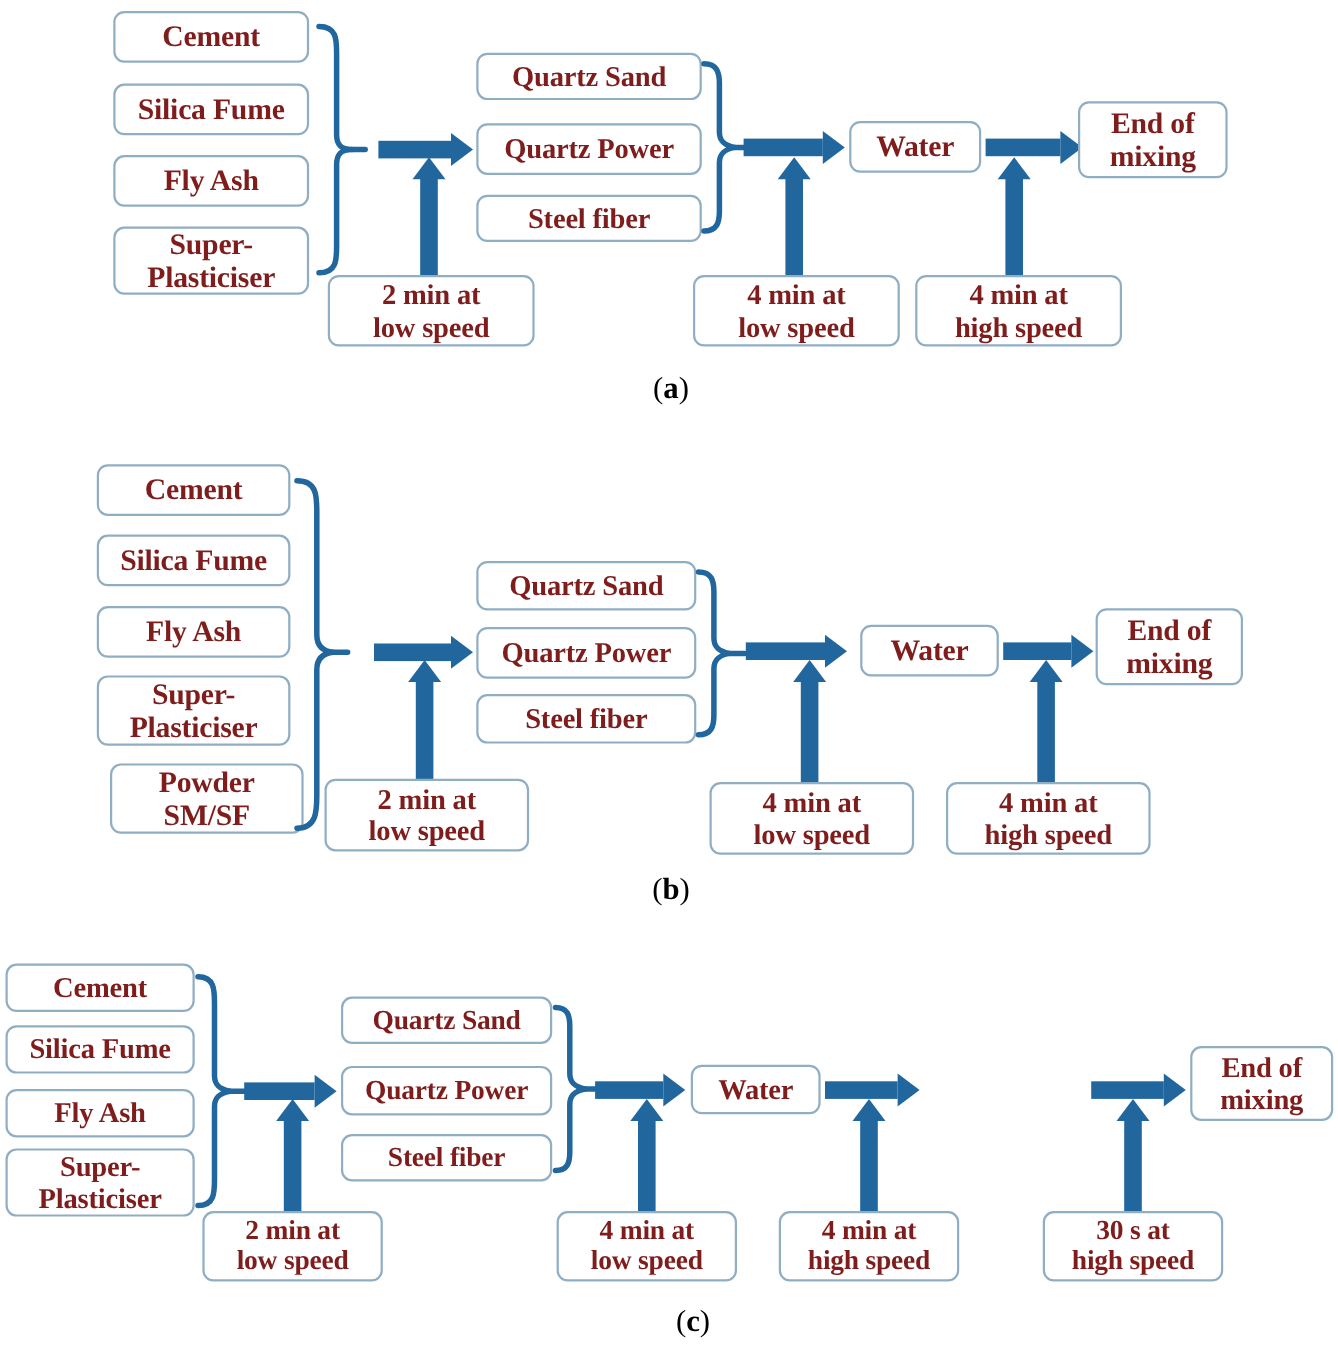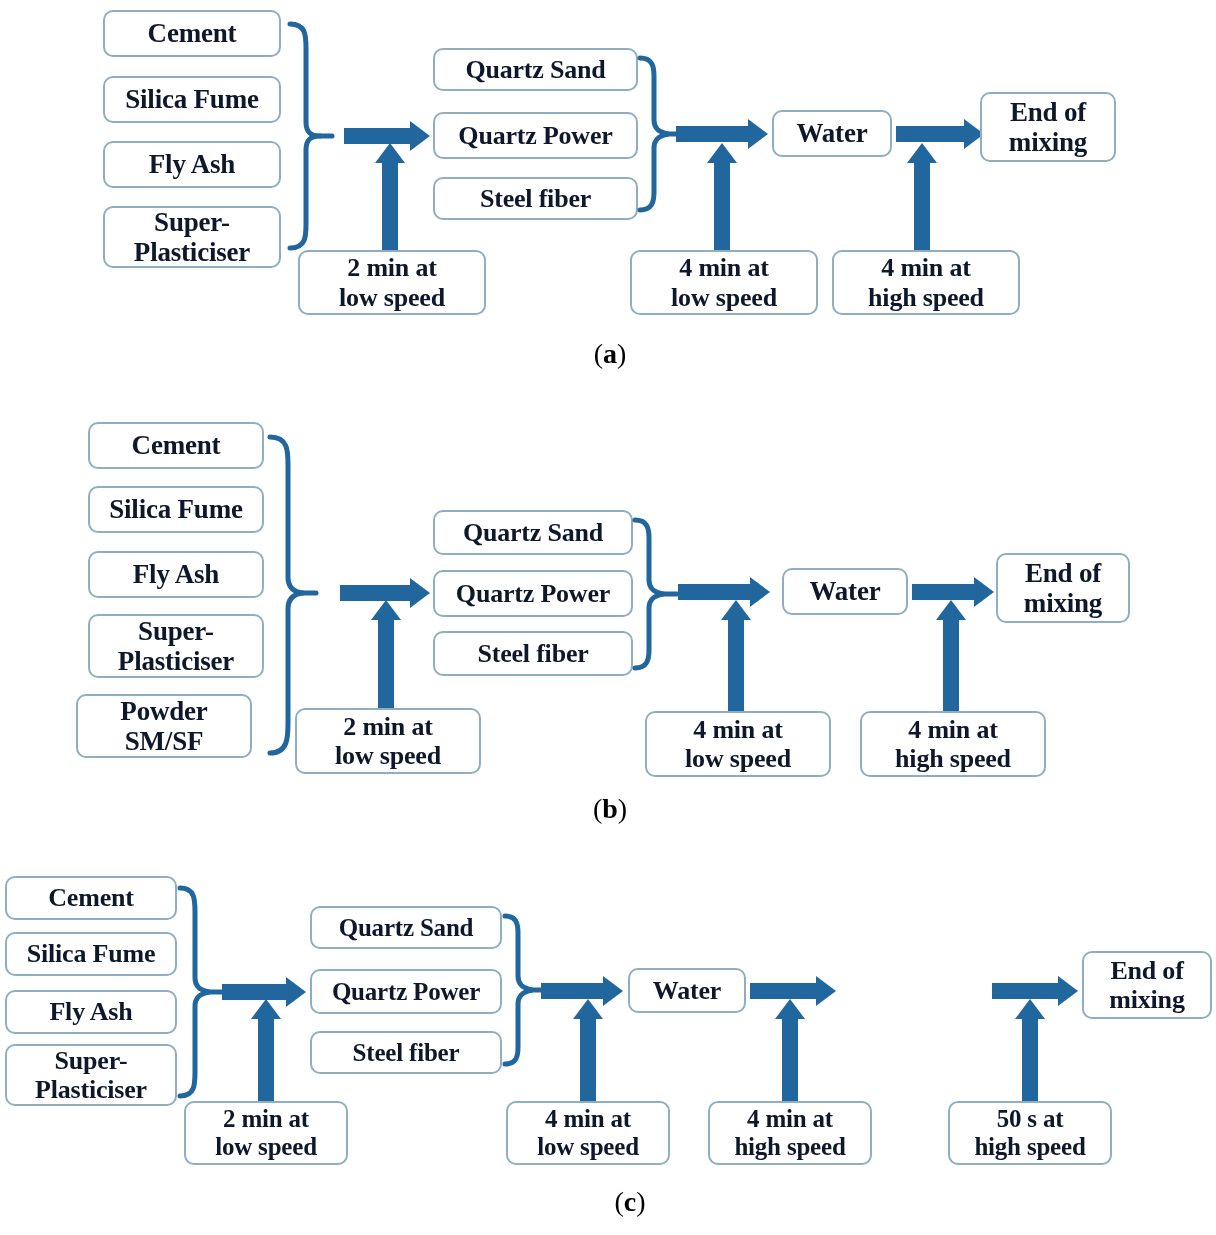--- a/index.html
+++ b/index.html
@@ -26,21 +26,21 @@
     position: absolute;
     box-sizing: border-box;
     border: 2px solid #8FAEC4;
     border-radius: 10px;
     background: #ffffff;
     display: flex;
     align-items: center;
     justify-content: center;
     text-align: center;
     font-weight: bold;
-    color: #0f172a;
+    color: #7f1d1d;
     line-height: 1.12;
     letter-spacing: -0.2px;
     white-space: pre-line;
   }
 
   
   .arrow-h {
     position: absolute;
     height: 0;
   }
@@ -178,21 +178,21 @@
   <div class="caption" style="left:540px; top:338px; width:140px;">(<b>a</b>)</div>
 </div>
 
 <div class="panel" style="top:415px; height:420px;">
 
   <div class="box" style="left:88px; top:7px; width:176px; height:47px; font-size:27px;">Cement</div>
   <div class="box" style="left:88px; top:71px; width:176px; height:47px; font-size:27px;">Silica Fume</div>
   <div class="box" style="left:88px; top:136px; width:176px; height:47px; font-size:27px;">Fly Ash</div>
   <div class="box" style="left:88px; top:199px; width:176px; height:64px; font-size:27px;">Super-
 Plasticiser</div>
-  <div class="box" style="left:76px; top:279px; width:176px; height:64px; font-size:27px;">Powder
+  <div class="box" style="left:100px; top:279px; width:176px; height:64px; font-size:27px;">Powder
 SM/SF</div>
 
   <div class="brace" style="left:268px; top:20px; width:50px; height:320px;">
     <svg width="50" height="320" viewBox="0 0 50 320">
       <path d="M2,2 C20,2 20,16 20,30 L20,142 C20,152 25,157 35,158 C25,159 20,164 20,174 L20,288 C20,302 20,318 2,318"></path>
       <path d="M35,158 L48,158"></path>
     </svg>
   </div>
 
   <div class="arrow-h" style="left:340px; top:178px; width:90px;">
@@ -317,17 +317,17 @@
     <div class="head"></div>
     <div class="shaft" style="top:18px; height:86px;"></div>
   </div>
 
   <div class="box" style="left:184px; top:233px; width:164px; height:64px; font-size:25px;">2 min at
 low speed</div>
   <div class="box" style="left:506px; top:233px; width:164px; height:64px; font-size:25px;">4 min at
 low speed</div>
   <div class="box" style="left:708px; top:233px; width:164px; height:64px; font-size:25px;">4 min at
 high speed</div>
-  <div class="box" style="left:948px; top:233px; width:164px; height:64px; font-size:25px;">50 s at
+  <div class="box" style="left:948px; top:233px; width:164px; height:64px; font-size:25px;">30 s at
 high speed</div>
 
   <div class="caption" style="left:560px; top:318px; width:140px;">(<b>c</b>)</div>
 </div>
 
 </body></html>

